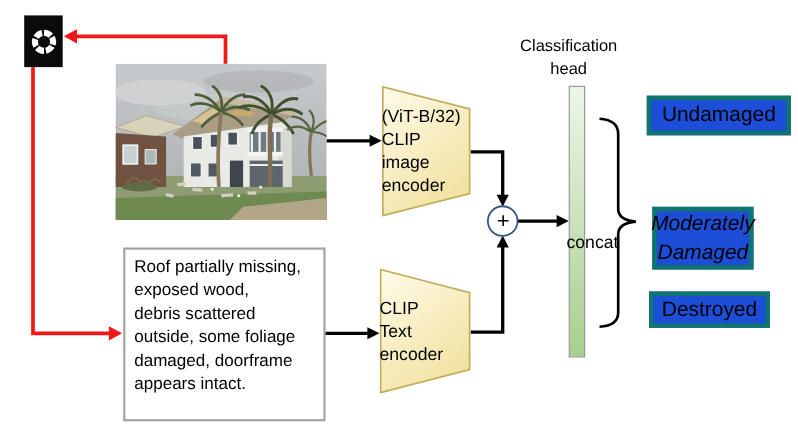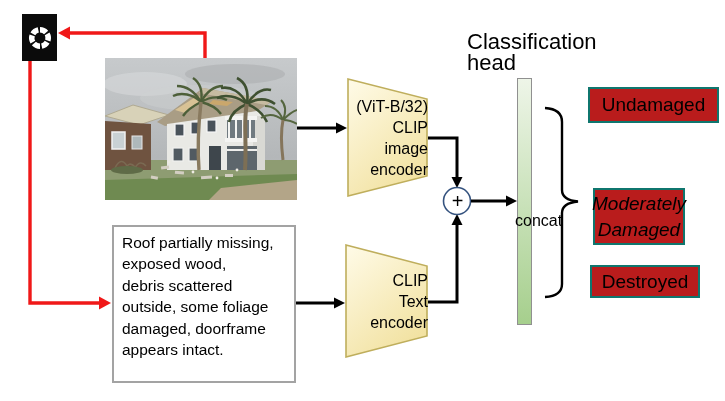--- a/index.html
+++ b/index.html
@@ -14,36 +14,36 @@
   
   #photo{left:105px;top:58px;width:192px;height:142px;z-index:2;}
   
   #caption-box{left:112px;top:225px;width:184px;height:158px;background:#fff;
     border:2px solid #a3a3a3;box-sizing:border-box;z-index:3;
     padding:5px 0 0 8px;font-size:15.5px;line-height:21.4px;}
   
   .trap{z-index:3;}
   .trap svg{position:absolute;left:0;top:0;}
   .trap .lbl{position:absolute;left:0;top:0;width:100%;height:100%;
-    display:flex;flex-direction:column;align-items:flex-end;justify-content:center;
+    display:flex;flex-direction:column;align-items:flex-start;justify-content:center;
     font-size:16px;line-height:21px;white-space:nowrap;z-index:2;}
   #img-encoder{left:347px;top:78px;width:81px;height:119px;}
   #txt-encoder{left:345px;top:244px;width:83px;height:114px;}
   
   #head-bar{left:517px;top:78px;width:15px;height:247px;
     background:linear-gradient(to bottom,#eef5e8,#a6cf8d);
     border:1px solid #909090;box-sizing:border-box;z-index:3;}
-  #head-label{left:467px;top:31px;width:140px;
-    font-size:22px;line-height:21px;z-index:6;}
+  #head-label{left:447px;top:31px;width:140px;text-align:center;
+    font-size:15px;line-height:21px;z-index:6;}
   
   #plus-sign{left:444px;top:188px;width:27px;height:26px;display:flex;
     align-items:center;justify-content:center;font-size:20px;z-index:10;}
   #concat-label{left:467px;top:212px;font-size:16px;z-index:6;margin-left:48px;}
   
-  .class-box{background:#b91c1c;border:2px solid #0f766e;box-sizing:border-box;
+  .class-box{background:#1d4ed8;border:4px solid #0f766e;box-sizing:border-box;
     display:flex;align-items:center;justify-content:center;text-align:center;
     font-size:19px;z-index:3;}
   #class-undamaged{left:588px;top:87px;width:131px;height:36px;}
   #class-moderate{left:593px;top:188px;width:92px;height:57px;line-height:26px;font-style:italic;}
   #class-destroyed{left:590px;top:265px;width:110px;height:33px;}
   
   #overlay{left:0;top:0;width:725px;height:401px;z-index:5;pointer-events:none;}
 </style>
 </head>
 <body>

